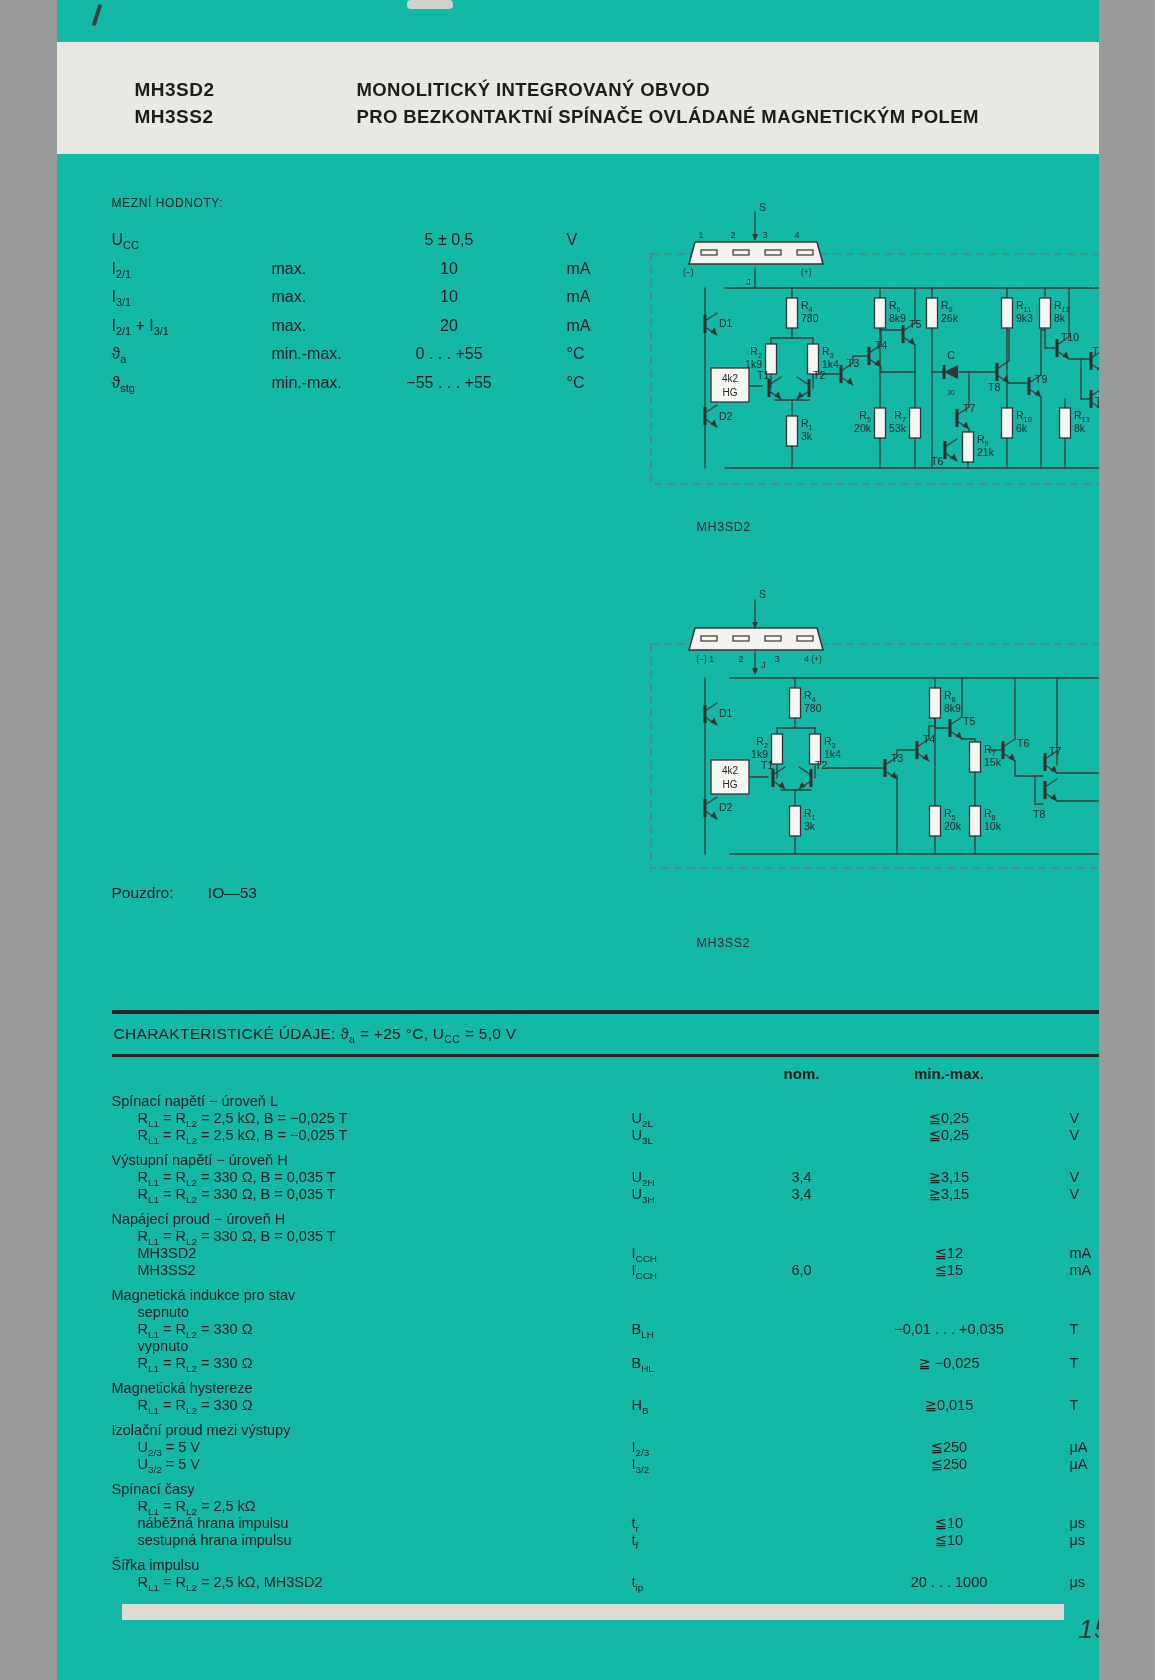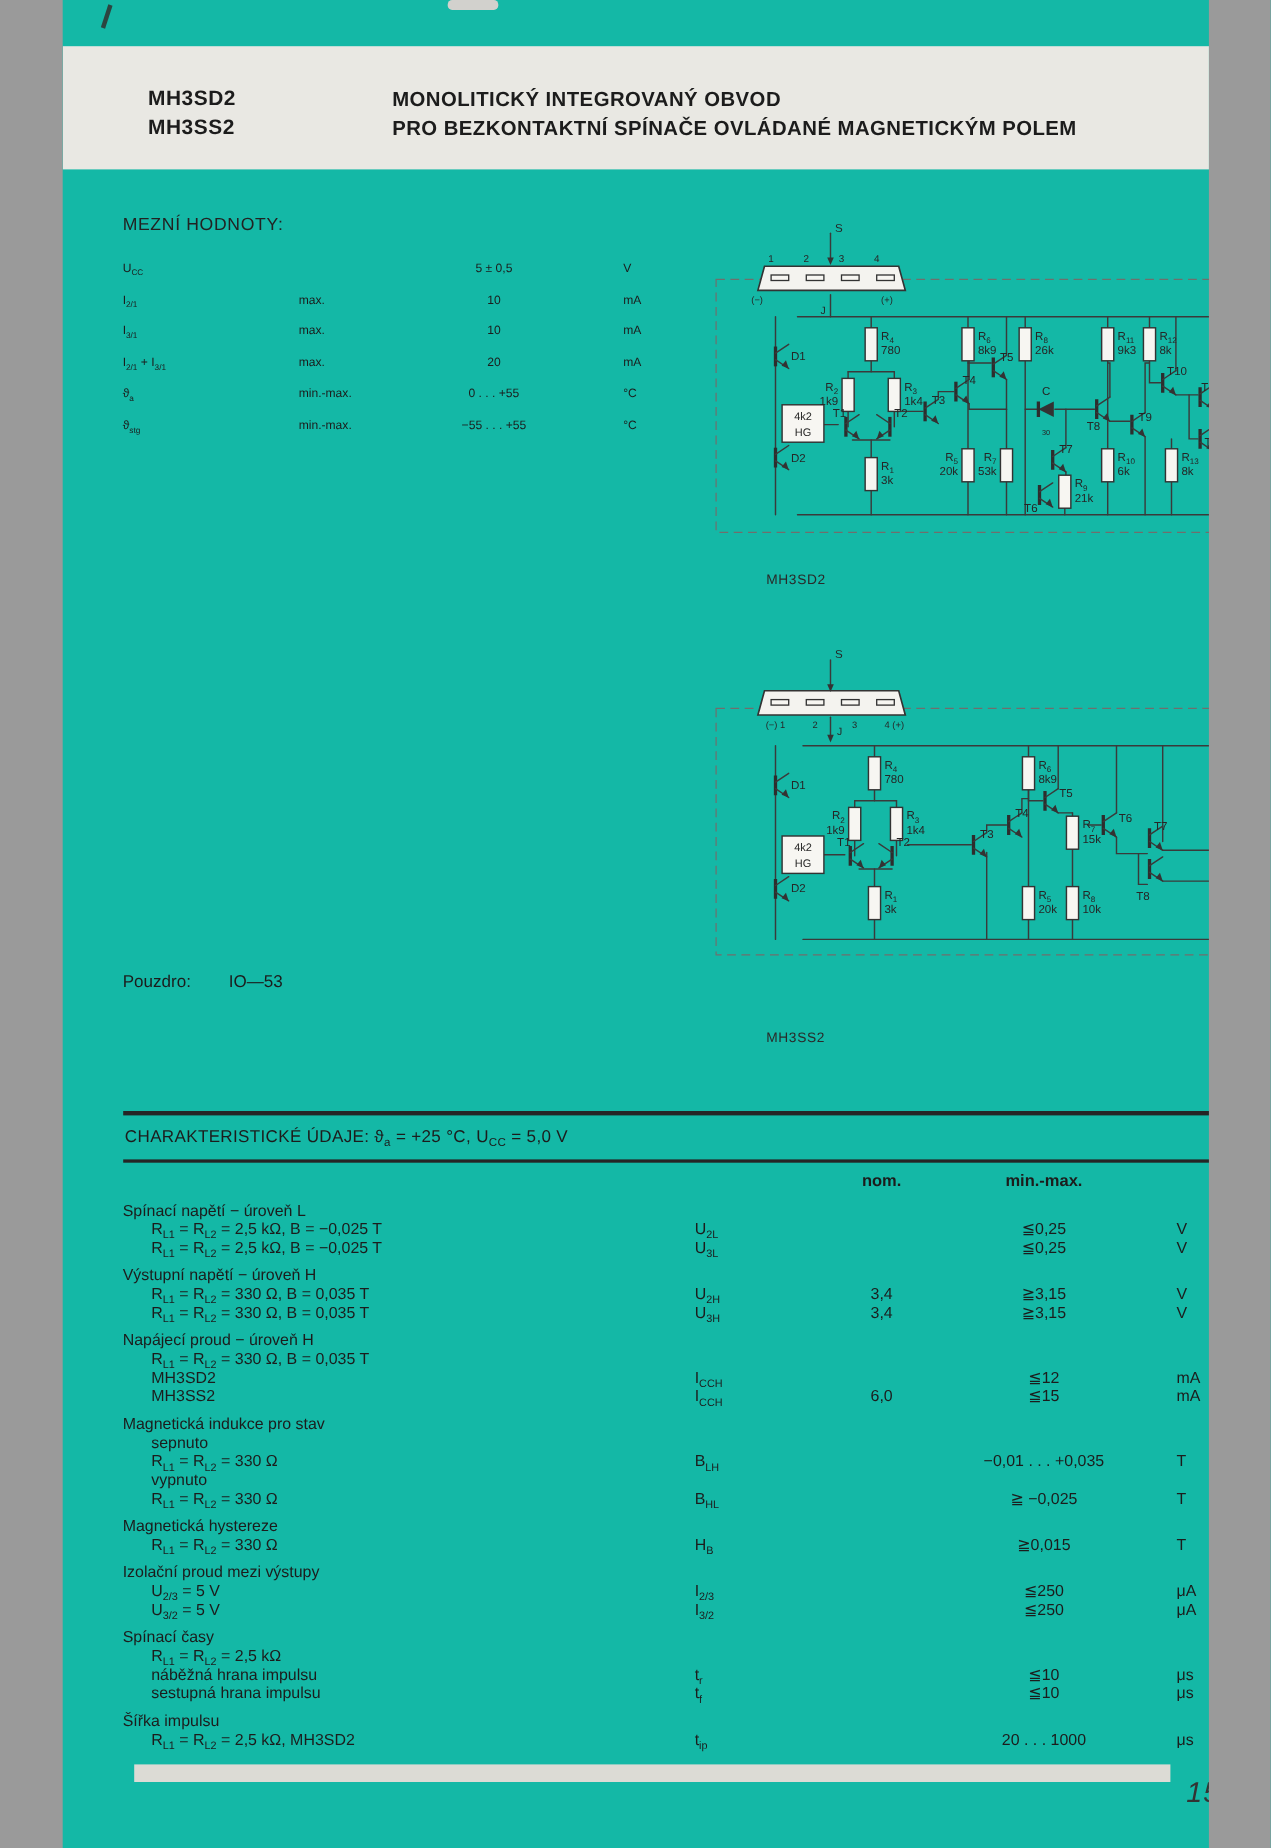--- a/index.html
+++ b/index.html
@@ -8,22 +8,22 @@
   sub{font-size:68%;line-height:0;}
   .band{position:absolute;left:0;top:42px;width:1155px;height:112px;background:#e9e8e3;}
   .smudge{position:absolute;left:350px;top:0;width:46px;height:9px;background:#d2d1cd;border-radius:4px;}
   .edgemark{position:absolute;left:38px;top:4px;width:4px;height:22px;background:#30302e;transform:rotate(18deg);opacity:.85;}
 
   .models{position:absolute;left:78px;top:76px;font-size:19px;font-weight:bold;line-height:27px;letter-spacing:.5px;}
   .title-right{position:absolute;left:300px;top:76px;width:732px;text-align:left;
                font-size:18.5px;font-weight:bold;line-height:27px;letter-spacing:.4px;}
 
   .limits{position:absolute;left:55px;top:196px;width:560px;}
-  .limits-title{font-size:16px;letter-spacing:.6px;margin-bottom:16px;color:#222;}
-  .lrow{display:grid;grid-template-columns:160px 100px 155px 110px;height:28.5px;align-items:center;font-size:11px;}
+  .limits-title{font-size:12px;letter-spacing:.6px;margin-bottom:16px;color:#222;}
+  .lrow{display:grid;grid-template-columns:160px 100px 155px 110px;height:28.5px;align-items:center;font-size:16px;}
   .lval{text-align:center;}
   .lunit{padding-left:40px;}
 
   .schem{position:absolute;background:transparent;}
   #schem1{left:588px;top:196px;}
   #schem2{left:588px;top:578px;}
   svg{font-family:"Liberation Sans",sans-serif;}
   svg text{fill:#262626;}
   .w{fill:none;stroke:#3a3a3a;stroke-width:1.3;stroke-linecap:round;}
   .bar{fill:none;stroke:#2d2d2d;stroke-width:3;}

